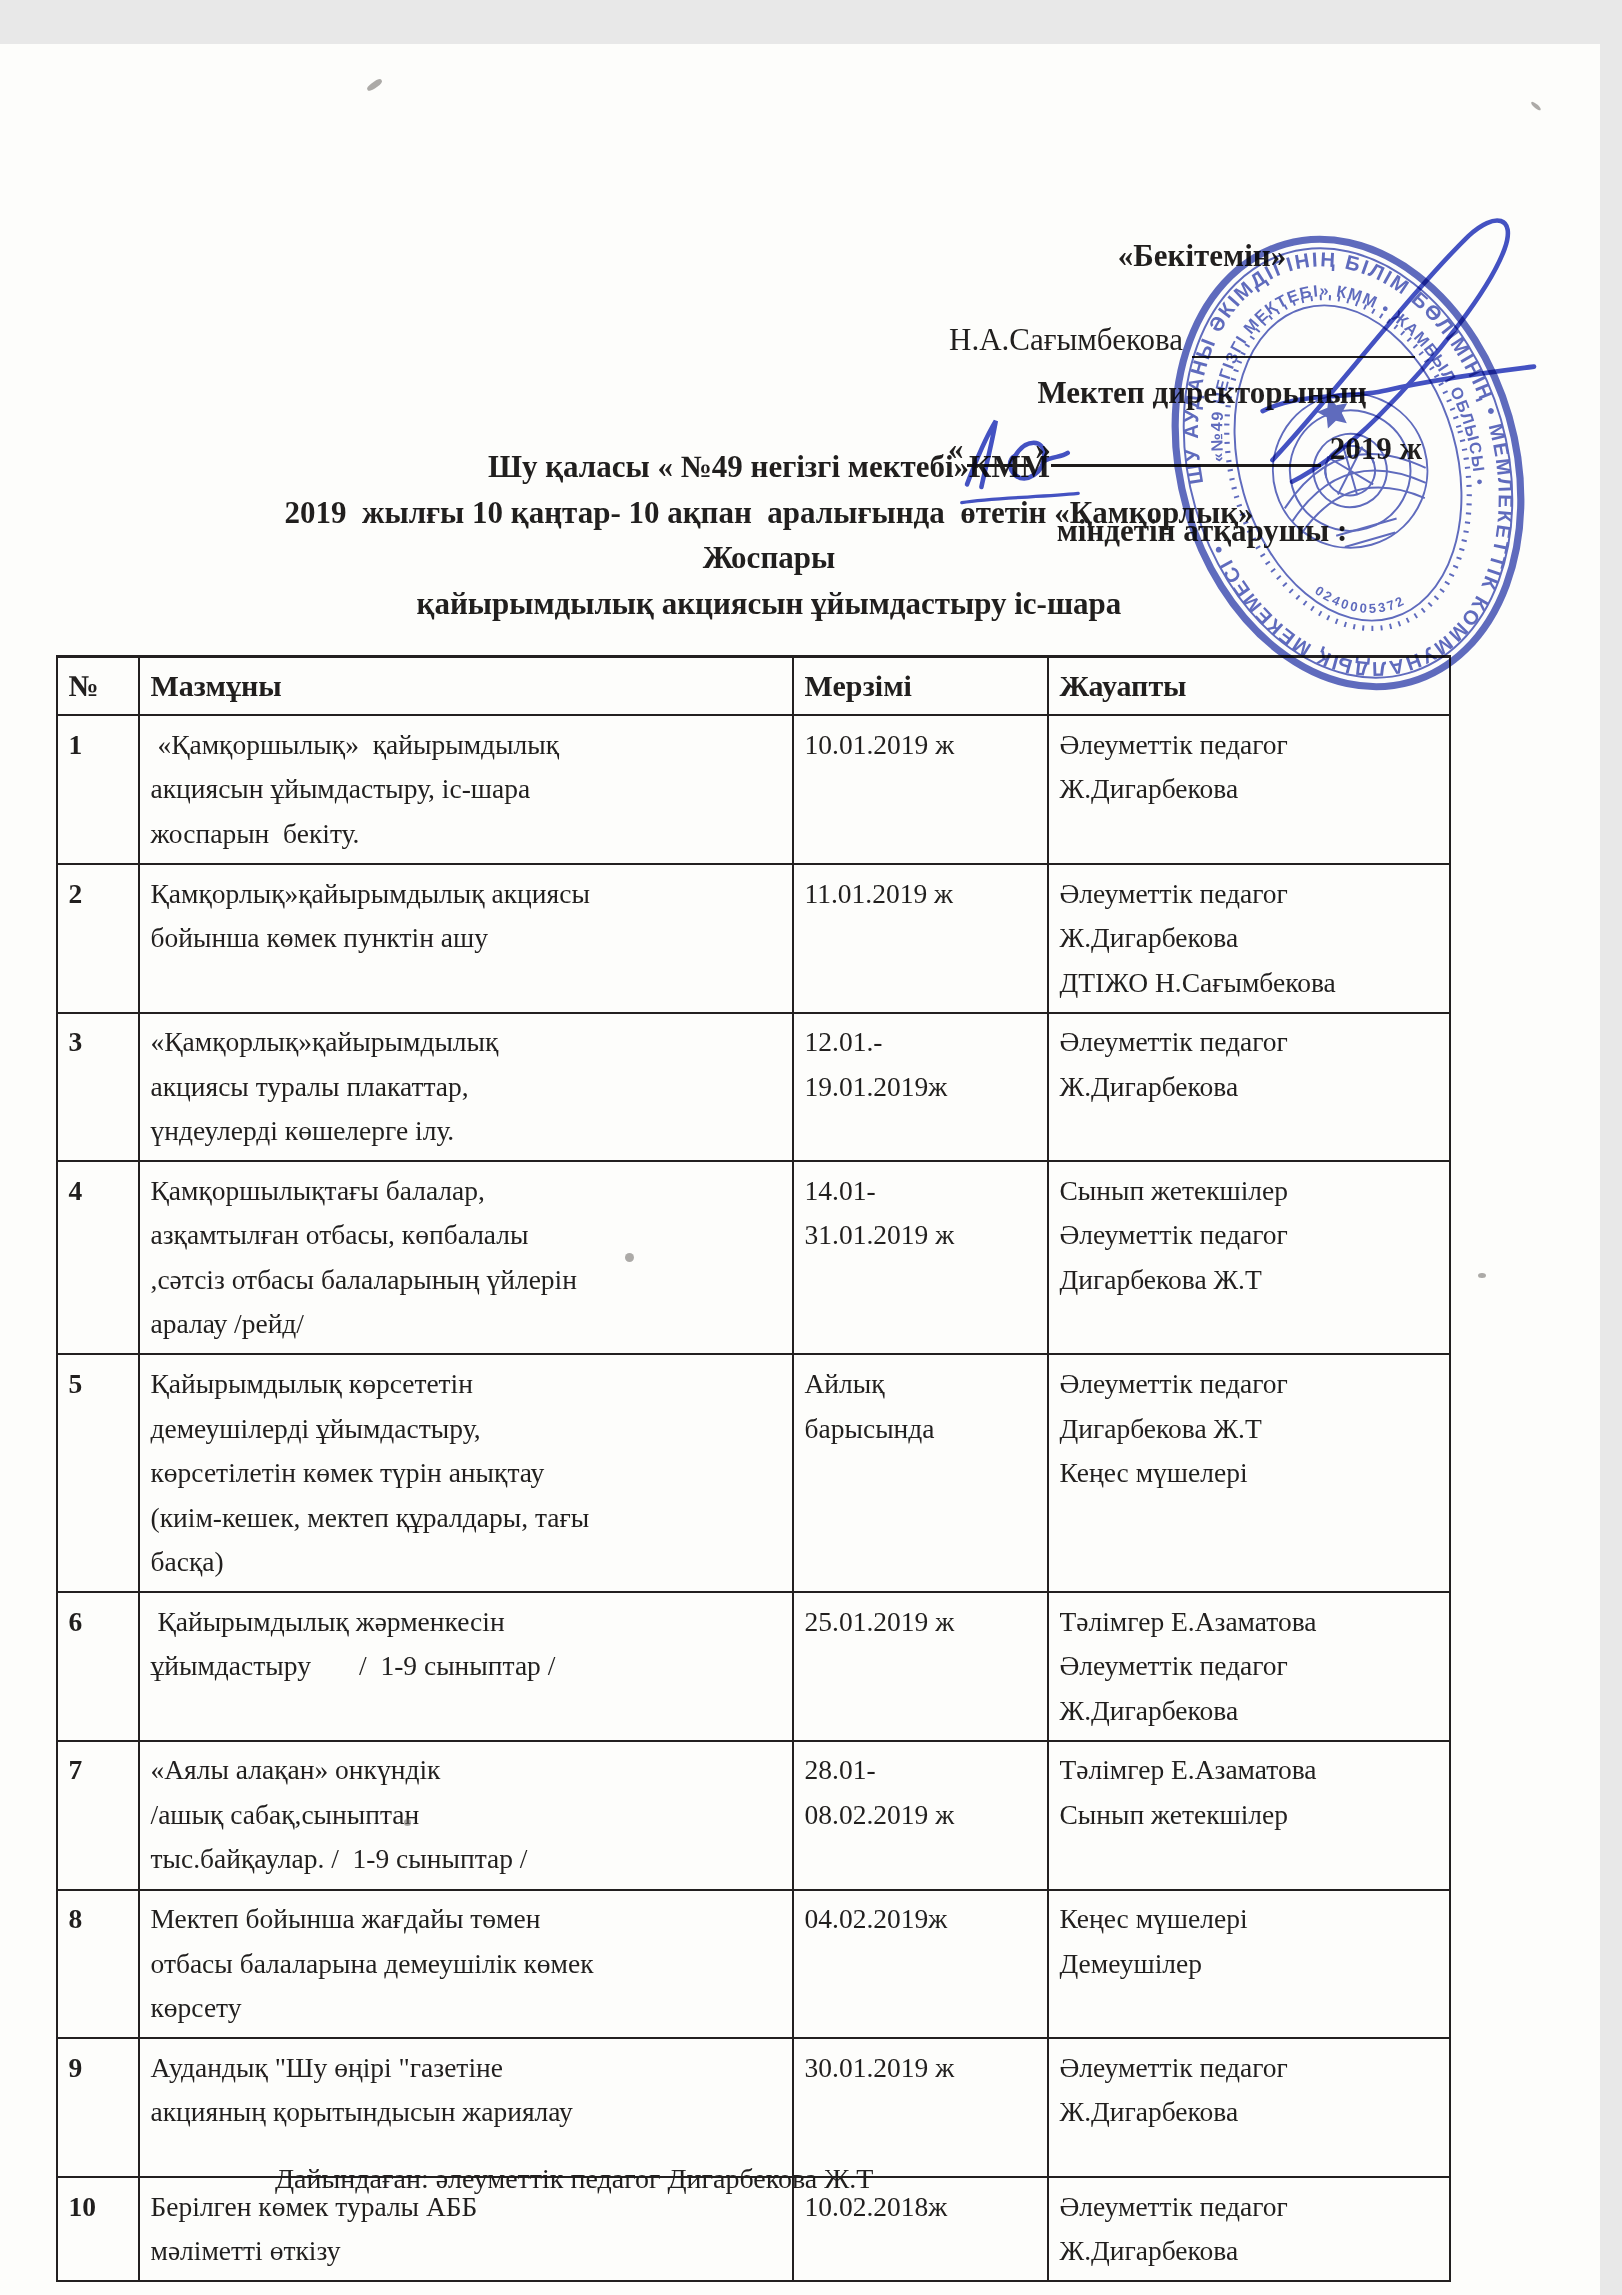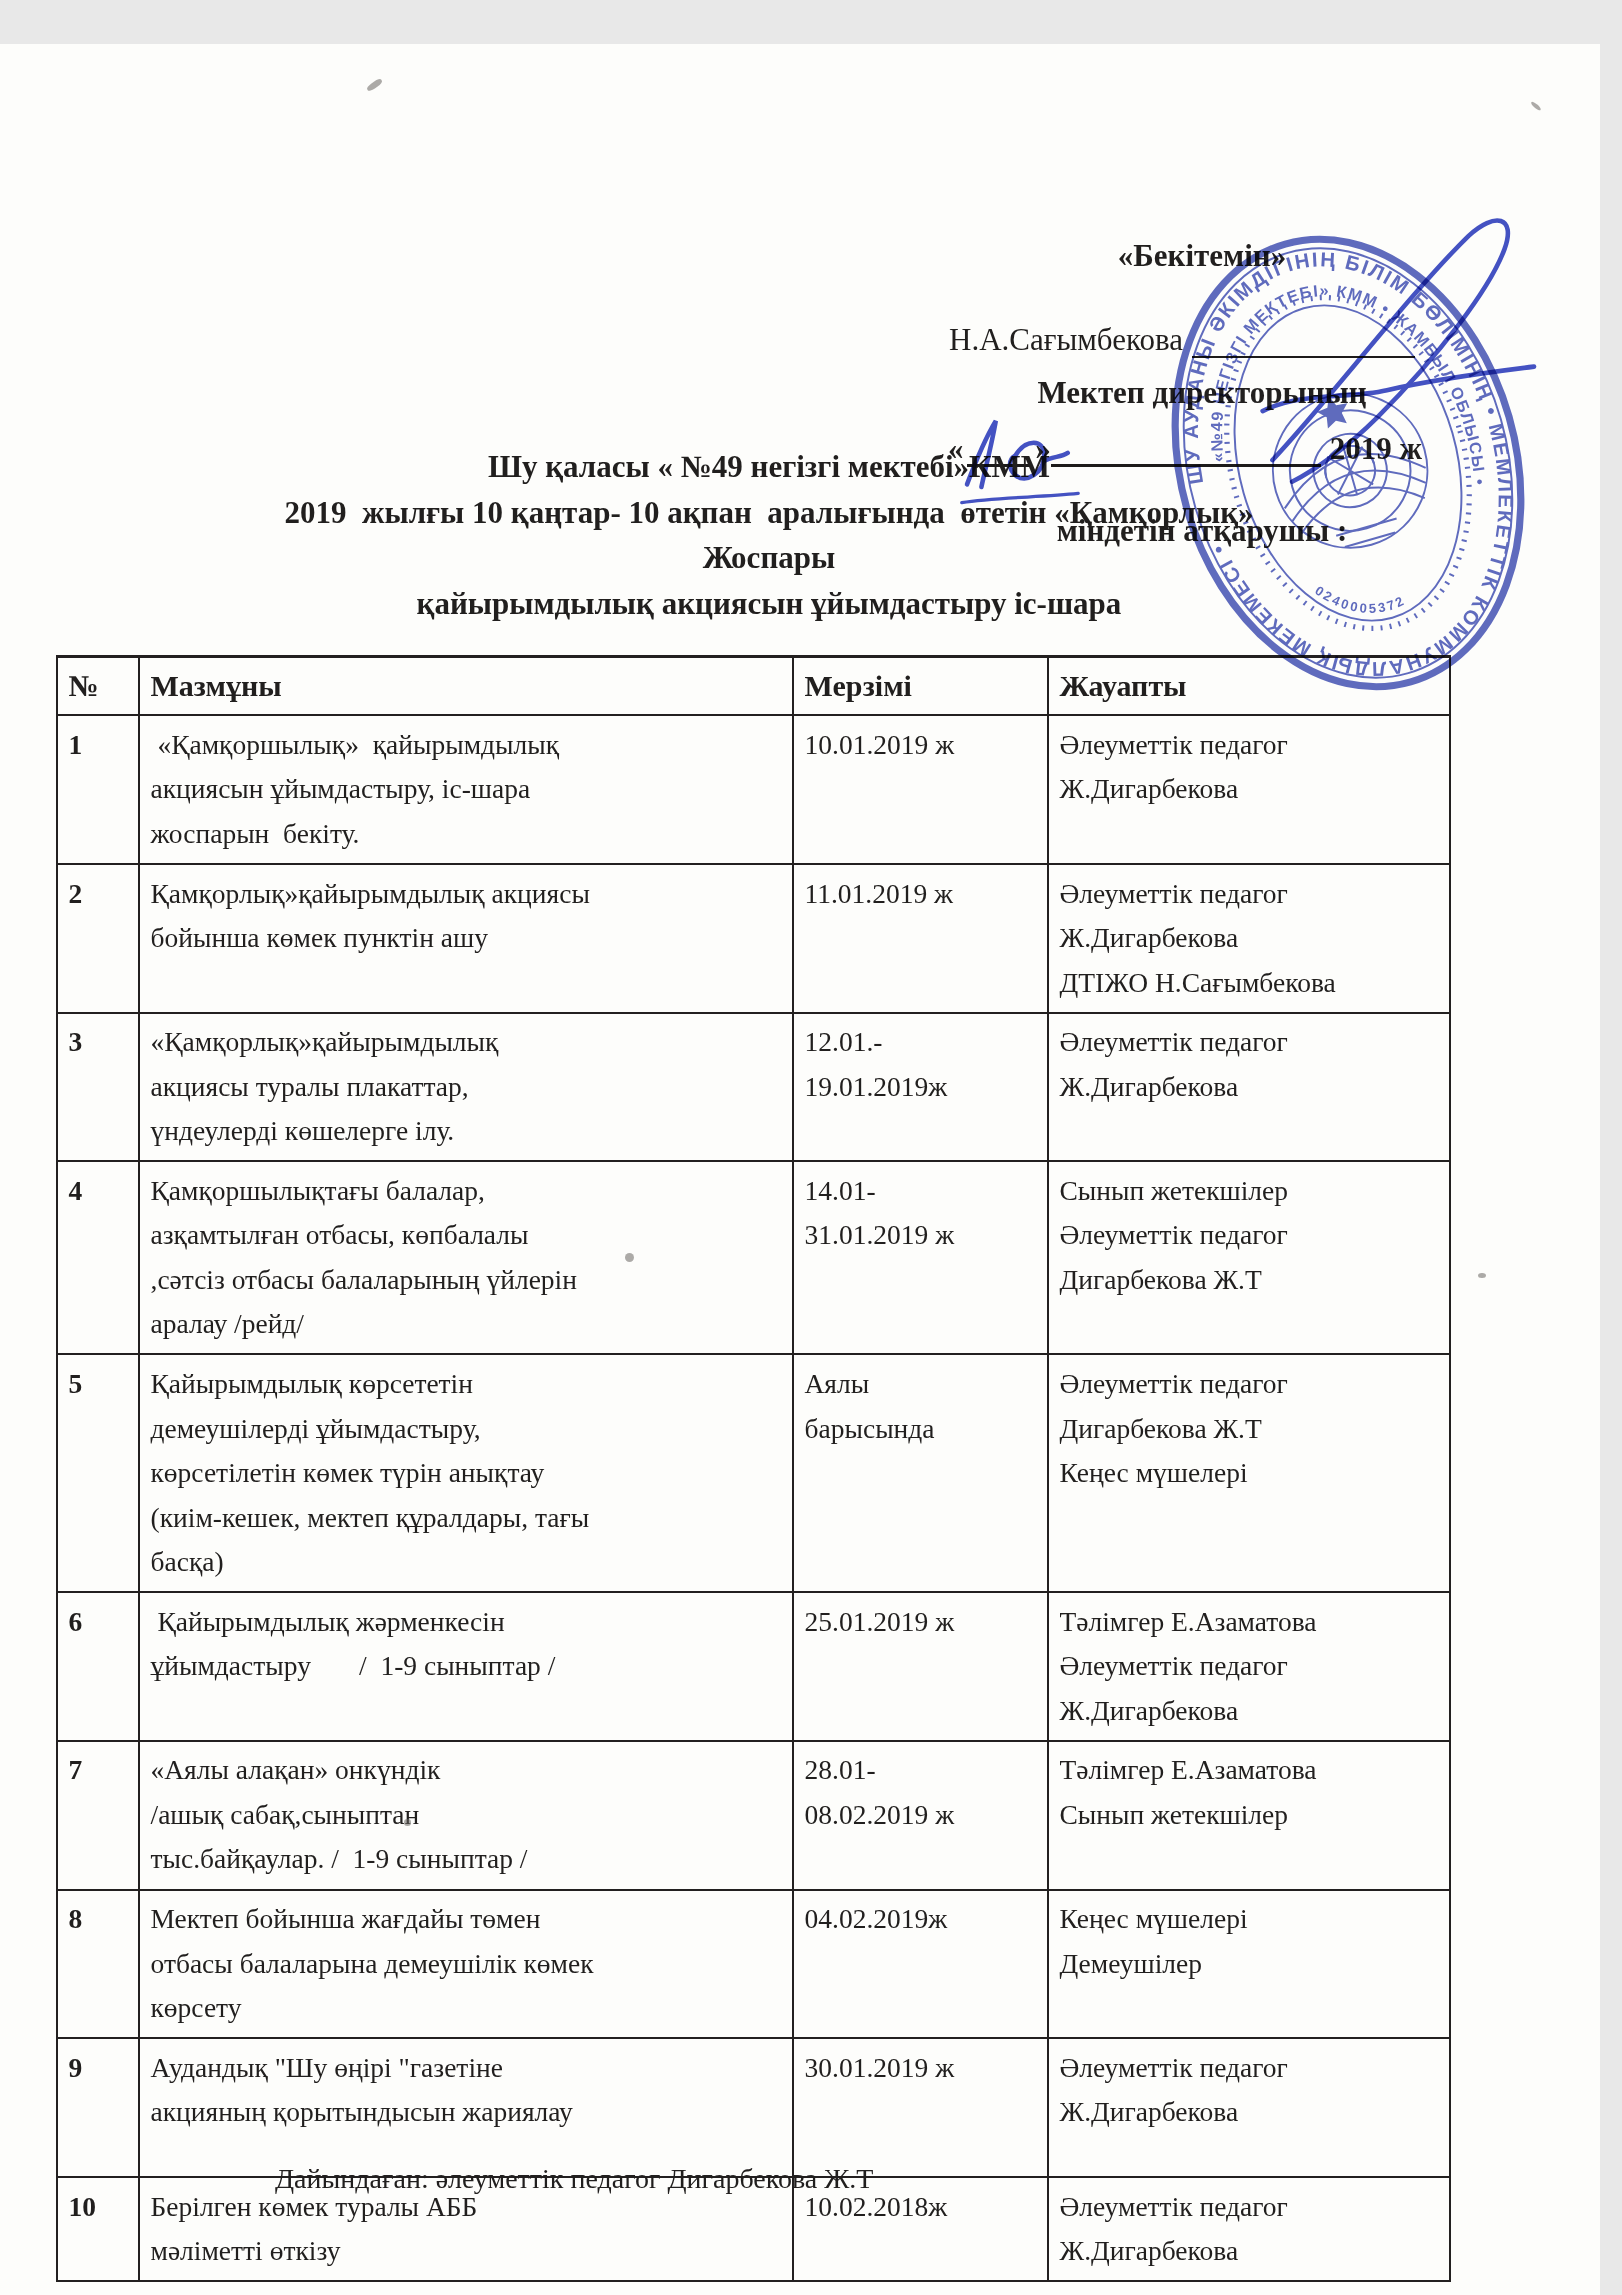--- a/index.html
+++ b/index.html
@@ -146,21 +146,21 @@
 Әлеуметтік педагог
 Дигарбекова Ж.Т</td>
       </tr>
       <tr style="height:216px">
         <td class="num">5</td>
         <td>Қайырымдылық көрсететін
 демеушілерді ұйымдастыру,
 көрсетілетін көмек түрін анықтау
 (киім-кешек, мектеп құралдары, тағы
 басқа)</td>
-        <td>Аялы
+        <td>Айлық
 барысында</td>
         <td>Әлеуметтік педагог
 Дигарбекова Ж.Т
 Кеңес мүшелері</td>
       </tr>
       <tr style="height:135px">
         <td class="num">6</td>
         <td> Қайырымдылық жәрменкесін
 ұйымдастыру       /  1-9 сыныптар /</td>
         <td>25.01.2019 ж</td>

